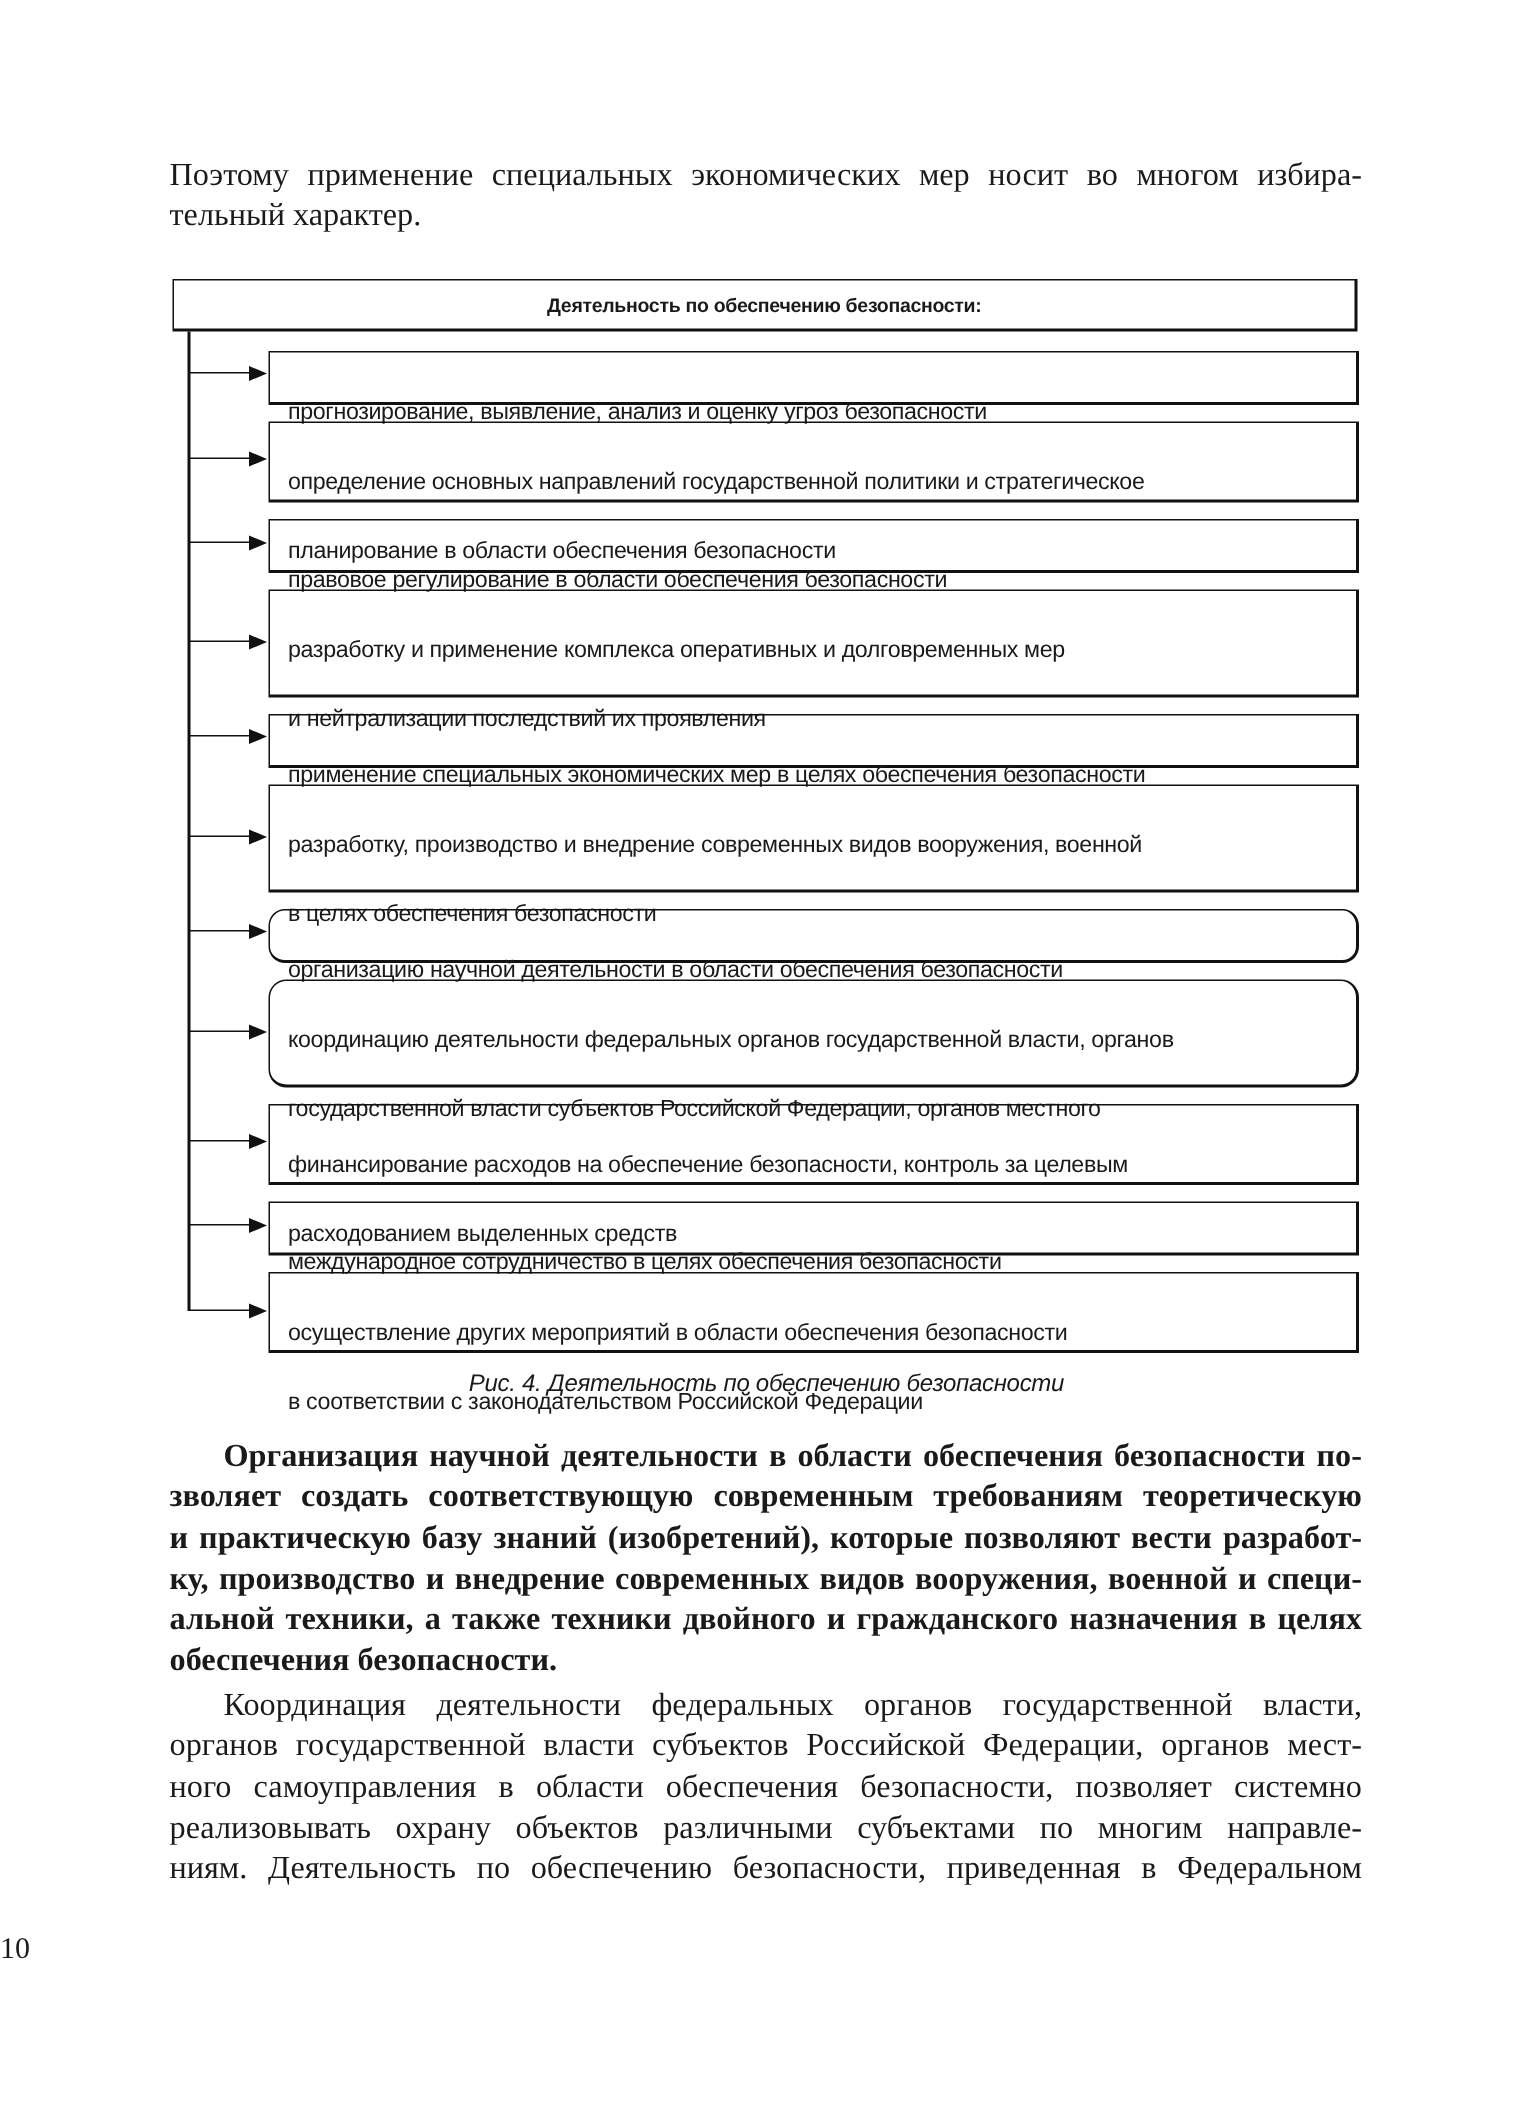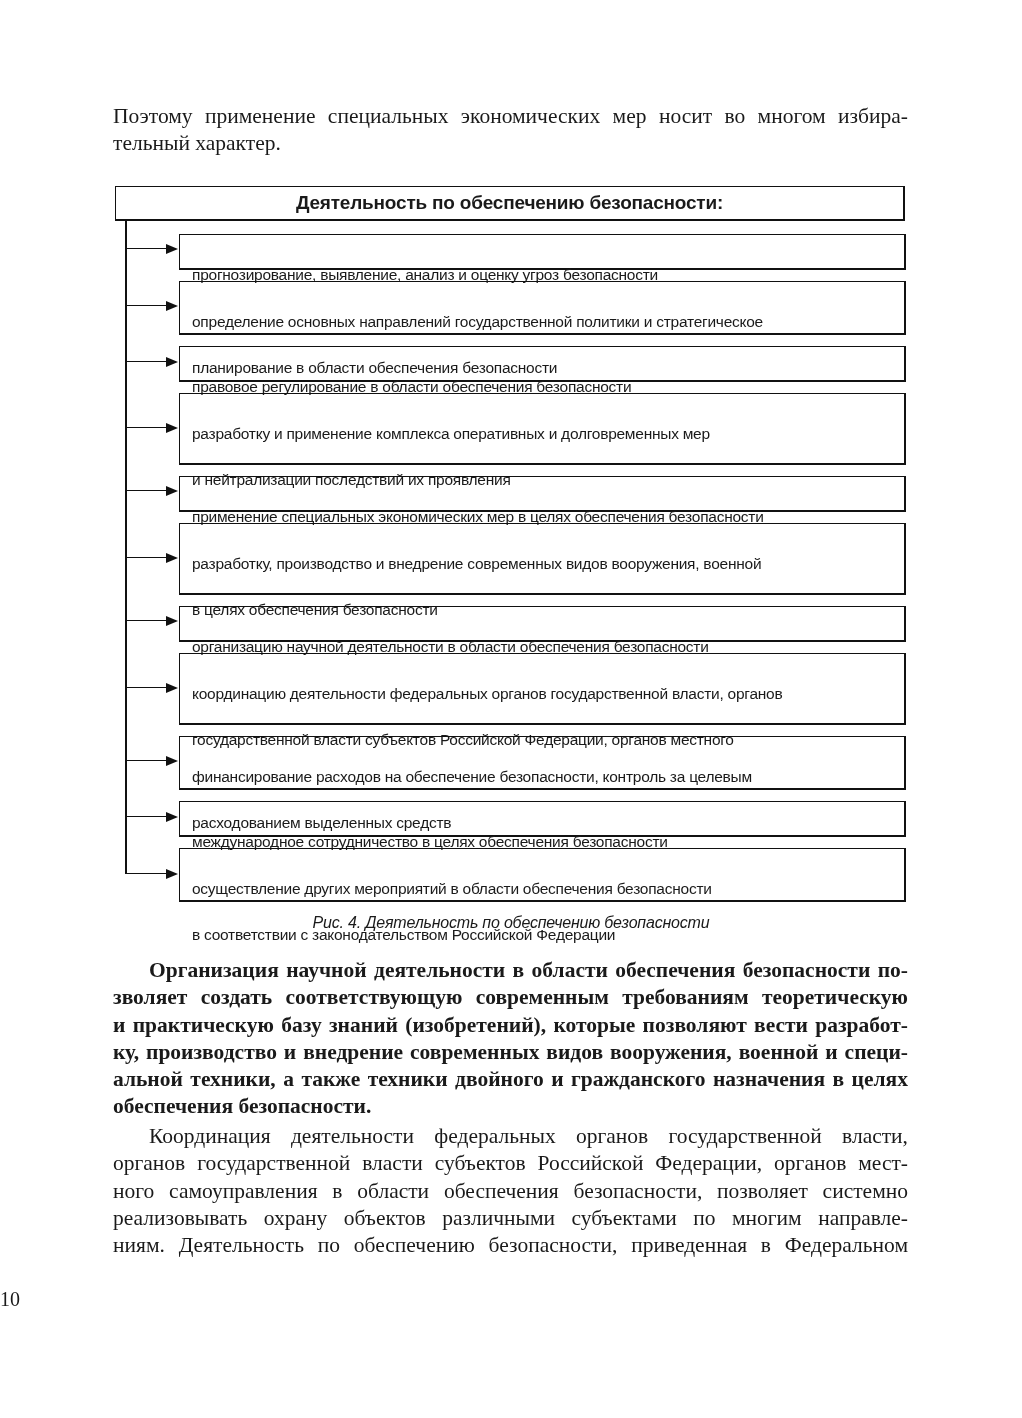--- a/index.html
+++ b/index.html
@@ -13,21 +13,21 @@
     margin: 0;
   }
   .para .line { display: block; text-align-last: justify; white-space: nowrap; }
   .para .line.last { text-align-last: left; }
   .indent { padding-left: 36px; }
 
   .header-box {
     position: absolute; left: 115px; top: 186px; width: 790px; height: 35px;
     border: 1.5px solid #111; border-right-width: 2px; border-bottom-width: 2px;
     box-sizing: border-box; display: flex; align-items: center; justify-content: center;
-    font-weight: bold; font-size: 19px; letter-spacing: -0.2px;
+    font-weight: bold; font-size: 13px; letter-spacing: -0.2px;
   }
   .spine {
     position: absolute; left: 125px; top: 221px; width: 1.6px; height: 653px; background: #111;
   }
   .item-box {
     position: absolute; left: 179px; width: 727px;
     border: 1.3px solid #111; border-right-width: 2.5px; border-bottom-width: 2.5px;
     box-sizing: border-box; padding: 3px 12px 0 12px;
     font-size: 15.5px; line-height: 19.2px; letter-spacing: -0.25px;
   }
@@ -108,29 +108,29 @@
     </div>
   <div class="item-box sans" style="top:523px;height:72px;">
     <span class="tline">разработку, производство и внедрение современных видов вооружения, военной</span>
     <span class="tline">в целях обеспечения безопасности</span>
   </div>
 
   <div class="arrow" style="top:616px;">
       <div class="shaft"></div>
       <div class="head"></div>
     </div>
-  <div class="item-box sans" style="top:606px;height:36px;">
+  <div class="item-box sans" style="top:606px;height:36px;border-radius:11px;">
     <span class="tline">организацию научной деятельности в области обеспечения безопасности</span>
   </div>
 
   <div class="arrow" style="top:683px;">
       <div class="shaft"></div>
       <div class="head"></div>
     </div>
-  <div class="item-box sans" style="top:653px;height:72px;">
+  <div class="item-box sans" style="top:653px;height:72px;border-radius:12px;">
     <span class="tline">координацию деятельности федеральных органов государственной власти, органов</span>
     <span class="tline">государственной власти субъектов Российской Федерации, органов местного</span>
   </div>
 
   <div class="arrow" style="top:756px;">
       <div class="shaft"></div>
       <div class="head"></div>
     </div>
   <div class="item-box sans" style="top:736px;height:54px;">
     <span class="tline">финансирование расходов на обеспечение безопасности, контроль за целевым</span>

